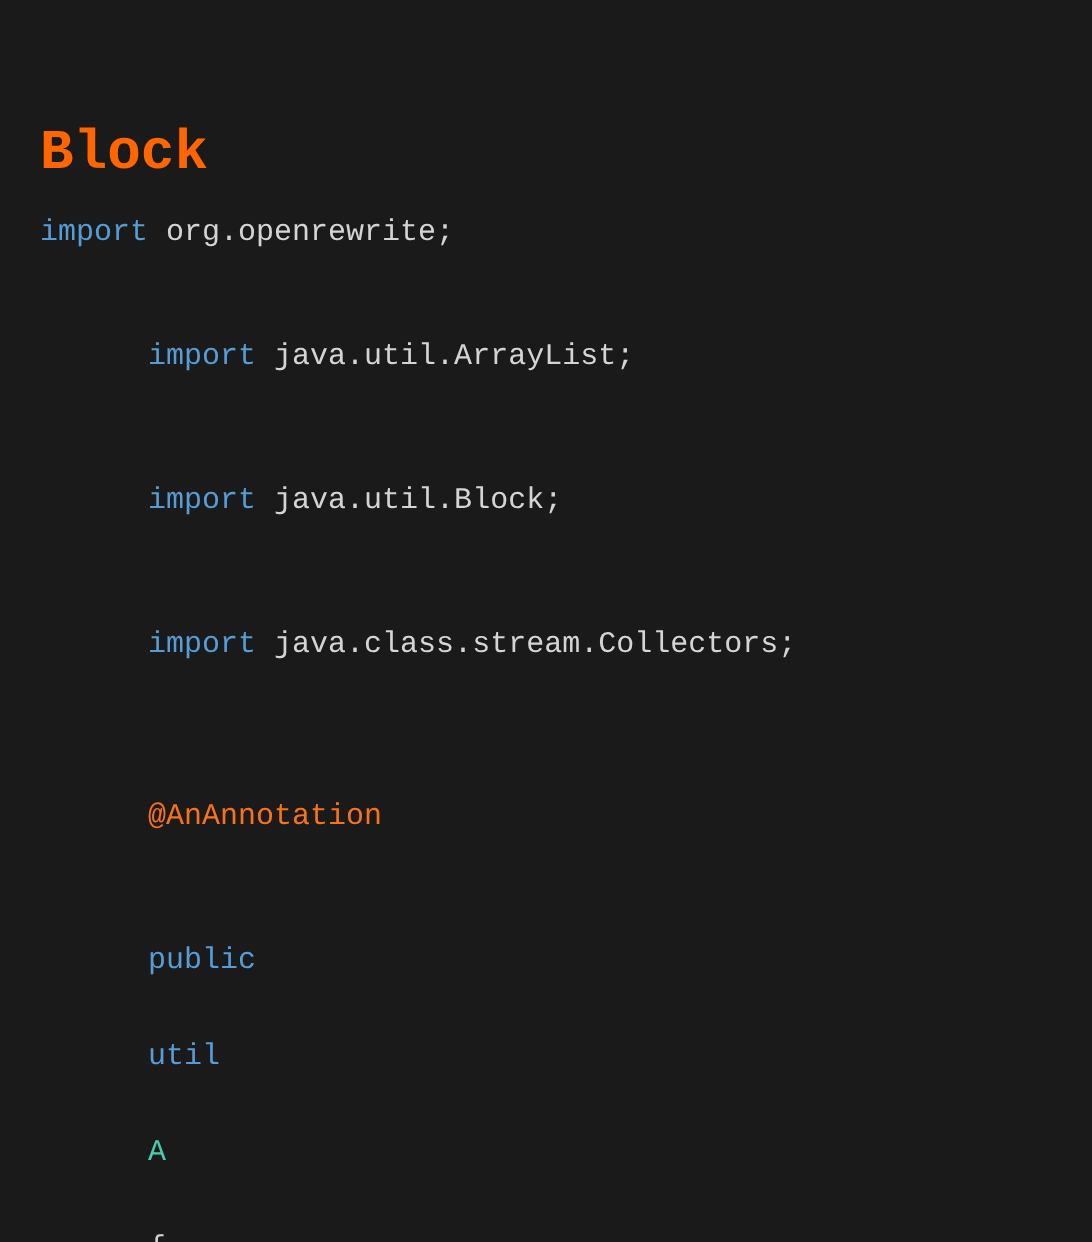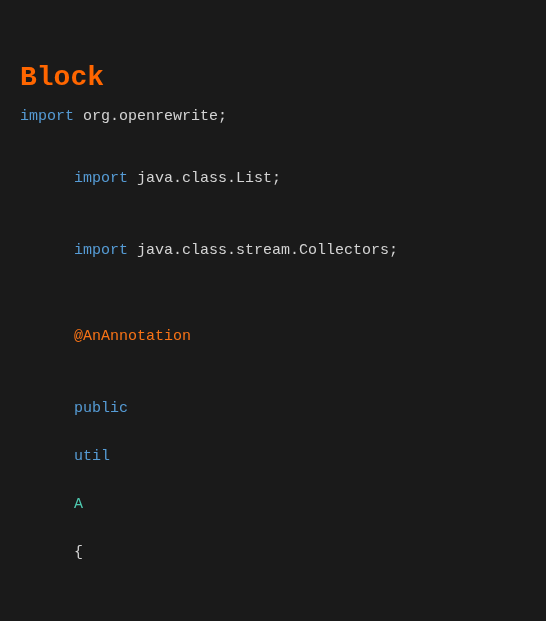--- a/index.html
+++ b/index.html
@@ -54,21 +54,24 @@
 <div>
 
   <div class="title">Block</div>
 
   <div class="package-line">
     <span class="kw-package">import</span><span class="plain"> <span>org.openrewrite;</span></span>
   </div>
 
   <div class="import-section">
     <div class="code-line">
-      <span class="kw-import">import</span><span class="plain"> <span>java.class.List;</span></span>
+      <span class="kw-import">import</span><span class="plain"> <span>java.util.ArrayList;</span></span>
+    </div>
+    <div class="code-line">
+      <span class="kw-import">import</span><span class="plain"> <span>java.util.Block;</span></span>
     </div>
     <div class="code-line">
       <span class="kw-import">import</span><span class="plain"> <span>java.class.stream.Collectors;</span></span>
     </div>
   </div>
 
   <div class="annotation-section">
     <div class="code-line">
       <span class="annotation">@AnAnnotation</span>
     </div>

